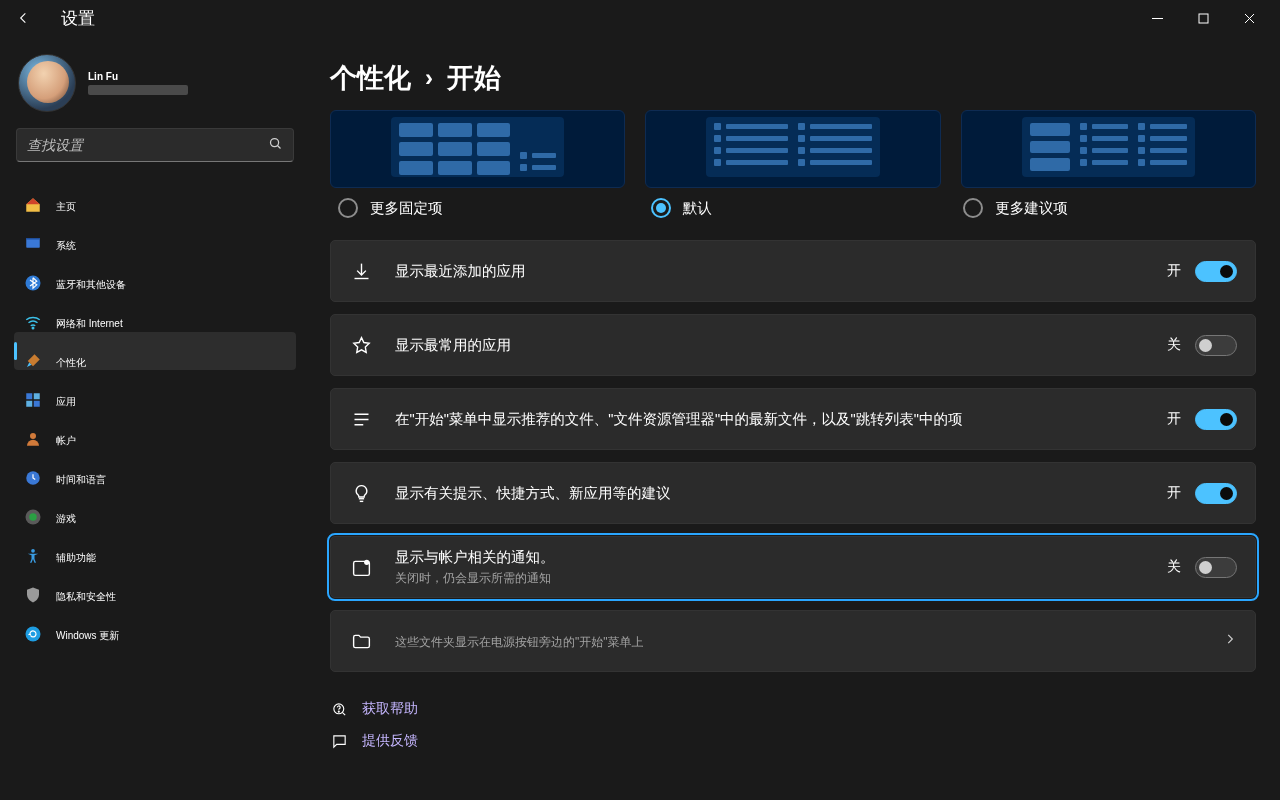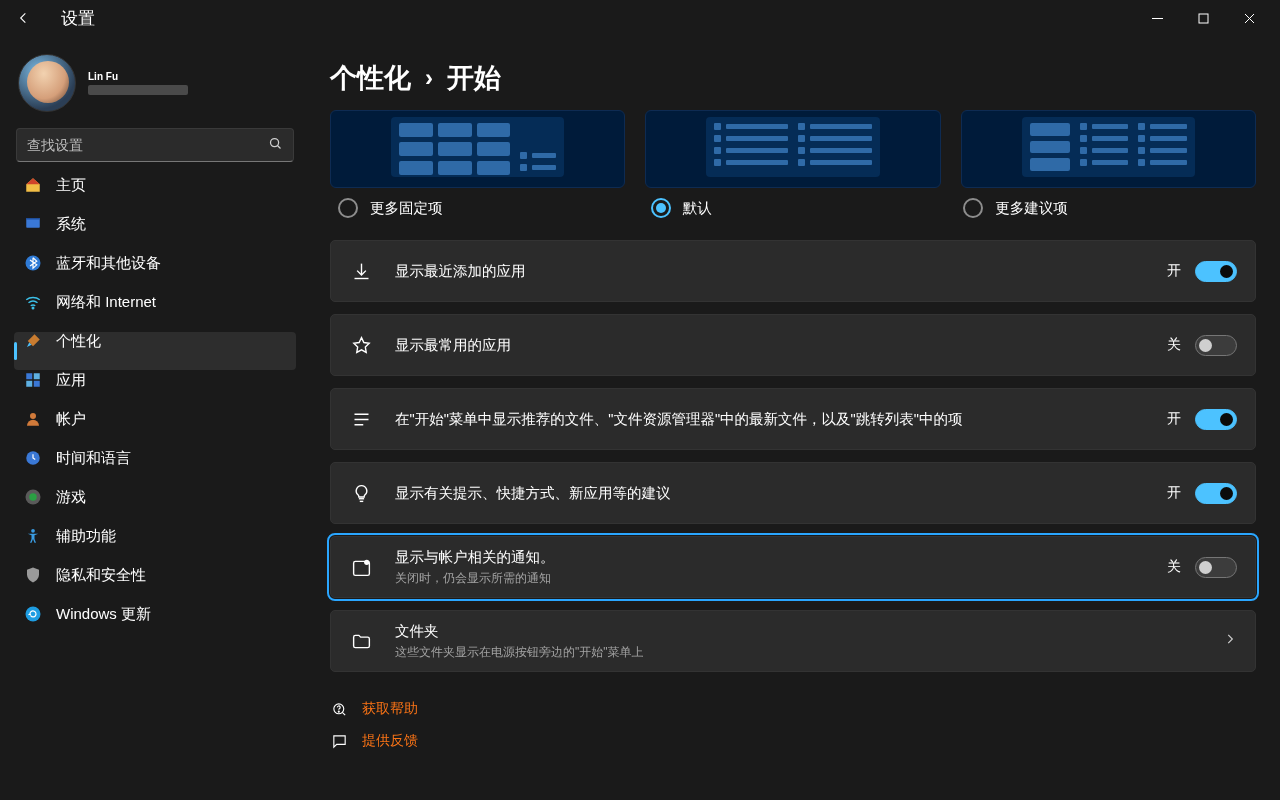--- a/index.html
+++ b/index.html
@@ -55,29 +55,29 @@
   .searchbox {
     display:flex; align-items:center;
     background:#2b2b2b; border:1px solid #3a3a3a;
     border-bottom:1px solid #777;
     border-radius:4px;
     height: 34px; padding: 0 10px;
     margin: 2px 2px 14px 2px;
   }
   .searchbox input{
     background:transparent;border:none;outline:none;color:#ef4444;
-    font-size:14px; flex:1;
+    font-size:14px; flex:1;font-style:italic;
   }
   .searchbox input::placeholder{ color:#bdbdbd; }
   .searchbox .icon{ color:#cfcfcf; }
   .nav { display:flex; flex-direction:column; gap:1px; }
   .nav-item {
-    display:flex;align-items:flex-start;gap:14px;
+    display:flex;align-items:flex-end;gap:14px;
     height:38px; padding:0 10px;
-    border-radius:4px; font-size:15px;
+    border-radius:4px; font-size:10px;
     cursor:pointer;
     position:relative;
   }
   .nav-item.selected { background:#2d2d2d; }
   .nav-item.selected::before{
     content:"";position:absolute;left:0;top:10px;bottom:10px;width:3px;
     background:#4cc2ff;border-radius:2px;
   }
   .nav-icon{ width:18px; height:18px; display:flex;align-items:center;justify-content:center; }
   .nav-icon svg{width:18px;height:18px;}
@@ -141,21 +141,21 @@
     content:"";position:absolute; left:3px; top:3px;
     width:13px;height:13px;border-radius:50%;
     background:#cfcfcf;
   }
   .toggle.on{ background:#4cc2ff; border-color:#4cc2ff;}
   .toggle.on::after{ left:auto; right:3px; background:#0b0b0b;}
   .chev{ color:#cfcfcf; margin-left:8px; }
   .chev svg{width:14px;height:14px;}
 
   .footer-links{ margin-top:28px; display:flex; flex-direction:column; gap:14px; padding-bottom:20px;}
-  .flink{ display:flex; align-items:center; gap:14px; font-size:14px; color:#f97316; cursor:pointer;text-align:right;}
+  .flink{ display:flex; align-items:center; gap:14px; font-size:14px; color:#c4b5fd; cursor:pointer;text-align:right;}
   .flink .ficon{ color:#ffffff; width:18px;height:18px; display:flex;align-items:center;justify-content:center;}
   .flink .ficon svg{width:17px;height:17px;}
 </style>
 </head>
 <body>
 
 <div class="titlebar">
   <div class="back">
     <svg viewBox="0 0 24 24" width="16" height="16" fill="none" stroke="currentColor" stroke-width="1.6">
         <path d="M14 5l-7 7 7 7"></path>
@@ -523,21 +523,20 @@
       <div class="toggle"></div>
     </div>
 
     <div class="card" style="cursor:pointer;">
       <span class="lead-icon">
         <svg viewBox="0 0 24 24" fill="none" stroke="currentColor" stroke-width="1.6">
             <path d="M3 7a2 2 0 0 1 2-2h4l2 2h8a2 2 0 0 1 2 2v8a2 2 0 0 1-2 2H5a2 2 0 0 1-2-2z"></path>
           </svg>
       </span>
       <div class="texts">
-        <div class="title">文件夹</div>
         <div class="sub">这些文件夹显示在电源按钮旁边的"开始"菜单上</div>
       </div>
       <span class="chev">
         <svg viewBox="0 0 24 24" fill="none" stroke="currentColor" stroke-width="2">
             <path d="M9 5l7 7-7 7"></path>
           </svg>
       </span>
     </div>
 
     <div class="footer-links">

